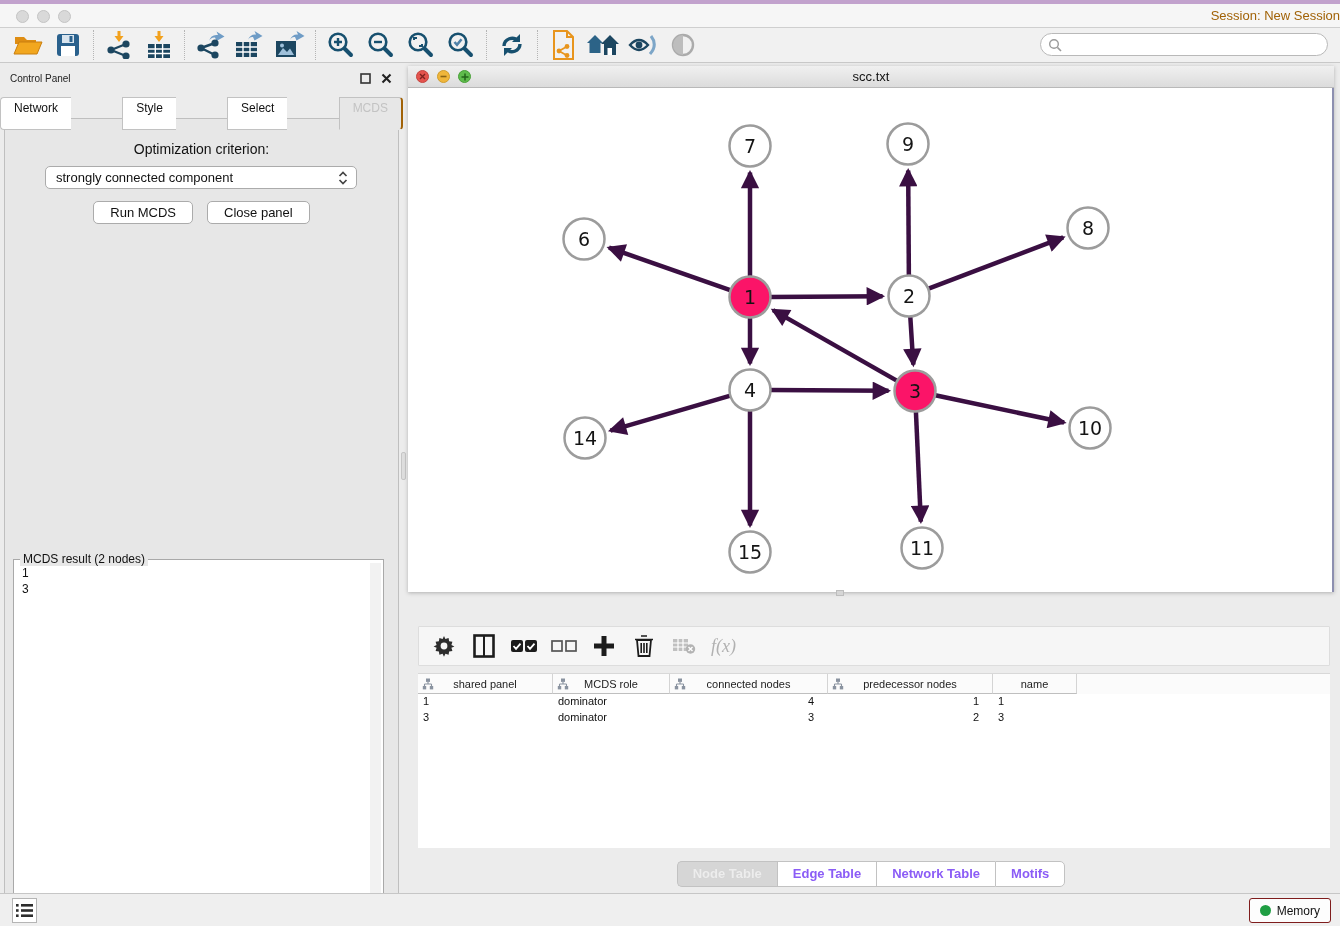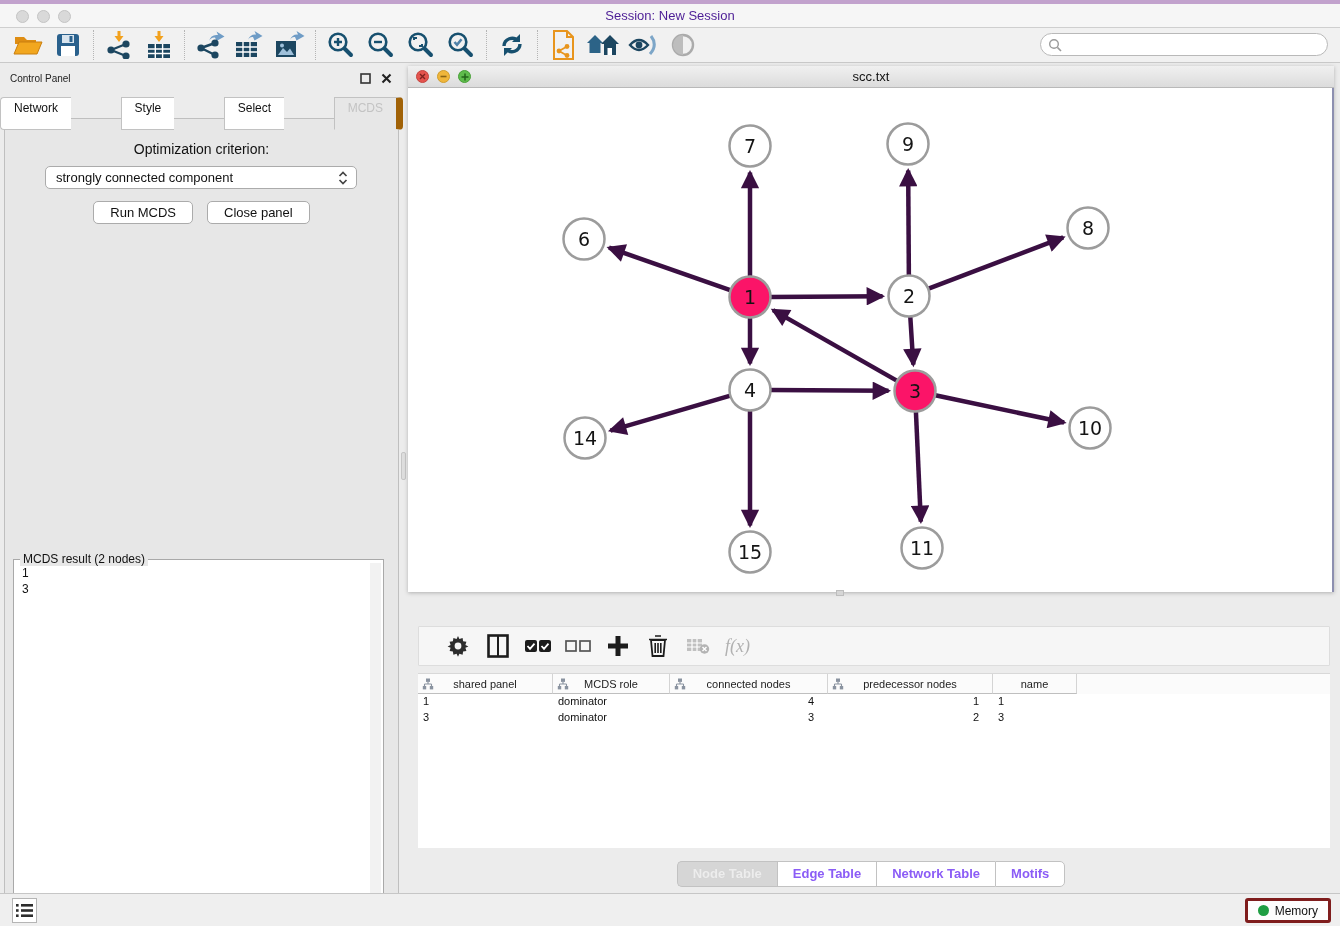--- a/index.html
+++ b/index.html
@@ -6,42 +6,42 @@
   html,body { width:1340px; height:926px; overflow:hidden;
     font-family:"Liberation Sans","DejaVu Sans",sans-serif; background:#ececec; }
   .abs { position:absolute; }
 
   
   #top-strip { left:0; top:0; width:1340px; height:4px; background:#c2a2cd; }
   #titlebar { left:0; top:4px; width:1340px; height:24px; background:#f6f6f6;
     border-bottom:1px solid #cfcfcf; }
   .tl-dot { width:13px; height:13px; border-radius:50%; background:#d9d9d9;
     border:1px solid #c4c4c4; display:inline-block; margin-right:8px; }
-  #titlebar-title { width:100%; text-align:center; line-height:23px; font-size:13px; color:#4c1d95; }
+  #titlebar-title { width:100%; text-align:right; line-height:23px; font-size:13px; color:#a16207; }
 
   
   #toolbar { left:0; top:28px; width:1340px; height:35px; background:#f1f1f1;
     border-bottom:1px solid #c9c9c9; display:flex; align-items:center; padding-left:8px; }
   .tb-ico { width:40px; height:30px; display:flex; align-items:center; justify-content:center; }
   .tb-sep { width:1px; height:30px; border-left:1px dotted #b5b5b5; margin:0 5px; }
   #search-box { position:absolute; right:12px; top:33px; width:288px; height:23px;
     border:1px solid #b9b9b9; border-radius:12px; background:#fff;
     display:flex; align-items:center; padding-left:7px; }
 
   
   #control-panel { left:0; top:65px; width:403px; height:825px; }
   .panel-header { height:26px; display:flex; align-items:center; padding:0 10px; }
   .panel-title { font-size:10px; color:#222; flex:1; }
   .win-btn { width:13px; height:13px; margin-left:8px; display:flex; align-items:center; justify-content:center; }
   #cp-tabs { position:absolute; left:0; top:32px; width:403px; height:33px;
     display:flex; justify-content:space-between; z-index:3; }
   .cp-tab { font-size:12px; padding:3px 13px 4px; background:#fff; border:1px solid #c2c2c2;
     border-right:none; color:#111; line-height:15px; }
   .cp-tab:first-child { border-top-left-radius:4px; border-bottom-left-radius:4px; }
-  .cp-tab.last { border-right:7px solid #a16207; border-top-right-radius:4px; border-bottom-right-radius:4px; }
+  .cp-tab.last { border-right:2px solid #a16207; border-top-right-radius:4px; border-bottom-right-radius:4px; }
   .cp-tab.active { background:#e7e7e7; color:#c3c3c3; border-bottom-color:#e7e7e7; }
   #cp-body { position:absolute; left:4px; top:53px; width:395px; height:814px;
     background:#e7e7e7; border:1px solid #bfbfbf; }
   #opt-label { width:100%; text-align:center; margin-top:22px; font-size:14px; color:#111; }
   #opt-select { margin:9px 0 0 40px; width:312px; height:23px; background:#fff;
     border:1px solid #ababab; border-radius:5px; display:flex; align-items:center;
     font-size:13px; padding-left:10px; color:#111; }
   #cp-buttons { margin-top:12px; display:flex; justify-content:center; gap:14px; }
   .cp-btn { background:#fff; border:1px solid #ababab; border-radius:5px; font-size:13px;
     color:#111; padding:3px 16px; height:23px; line-height:16px; }
@@ -66,21 +66,21 @@
   #nw-right-scroll { position:absolute; right:0px; top:22px; width:2px; height:504px; background:#8d8fb0; }
   #nw-bottom-grip { position:absolute; left:428px; bottom:-4px; width:8px; height:6px; background:#d6d6d6; border:1px solid #bdbdbd; }
 
   
   #v-splitter-grip { left:401px; top:452px; width:5px; height:28px; background:#dedede; border:1px solid #c6c6c6; border-radius:2px; }
 
   
   #table-panel { left:408px; top:597px; width:932px; height:293px; }
   #tp-toolbar { position:absolute; left:10px; top:29px; width:912px; height:40px;
     background:#f6f6f6; border:1px solid #ddd; border-radius:1px;
-    display:flex; align-items:center; padding-left:26px; gap:14px; }
+    display:flex; align-items:center; padding-left:12px; gap:14px; }
   .tp-ico { width:26px; height:26px; display:flex; align-items:center; justify-content:center; }
   #fx-label { font-size:18px; font-style:italic; color:#b1b1b1; font-family:"Liberation Serif","DejaVu Serif",serif; }
   #data-table { position:absolute; left:10px; top:76px; width:912px; height:175px; background:#fff; }
   #table-header { display:flex; height:21px; background:#fbfbfb; border-top:1px solid #d8d8d8; }
   .th-cell { position:relative; border-right:1px solid #d4d4d4; border-bottom:1px solid #bfbfbf;
     font-size:11px; color:#222; display:flex; align-items:center; justify-content:center; }
   .th-icon { position:absolute; left:4px; top:4px; }
   .trow { display:flex; height:16px; }
   .tcell { font-size:11px; color:#111; padding:1px 5px 0; overflow:hidden; white-space:nowrap; }
   .t-right { text-align:right; padding-right:14px; }
@@ -89,21 +89,21 @@
     border:1px solid #c2c2c2; border-right:none; color:#8b5cf6; }
   .tp-tab:first-child { border-top-left-radius:5px; border-bottom-left-radius:5px; }
   .tp-tab.last { border-right:1px solid #c2c2c2; border-top-right-radius:5px; border-bottom-right-radius:5px; }
   .tp-tab.active { background:#d6d6d6; color:#ededed; text-shadow:0 0 1px #cfcfcf; }
 
   
   #status-bar { left:0; top:893px; width:1340px; height:33px; background:#efefef; border-top:1px solid #c6c6c6; }
   #list-btn { position:absolute; left:12px; top:4px; width:25px; height:25px; background:#fff;
     border:1px solid #b5b5b5; display:flex; align-items:center; justify-content:center; }
   #memory-btn { position:absolute; right:9px; top:4px; height:25px; background:#fdfdfd;
-    border:3px solid #7f1d1d; border-radius:3px; display:flex; align-items:center;
+    border:1px solid #7f1d1d; border-radius:3px; display:flex; align-items:center;
     padding:0 10px; gap:6px; font-size:12px; color:#111; }
   #memory-dot { width:11px; height:11px; border-radius:50%; background:#1f9e43; }
 </style>
 </head>
 <body>
 
 <div id="top-strip" class="abs"></div>
 <div id="titlebar" class="abs">
   <div class="abs" style="left:16px;top:5px;">
     <span class="tl-dot"></span><span class="tl-dot"></span><span class="tl-dot"></span>

